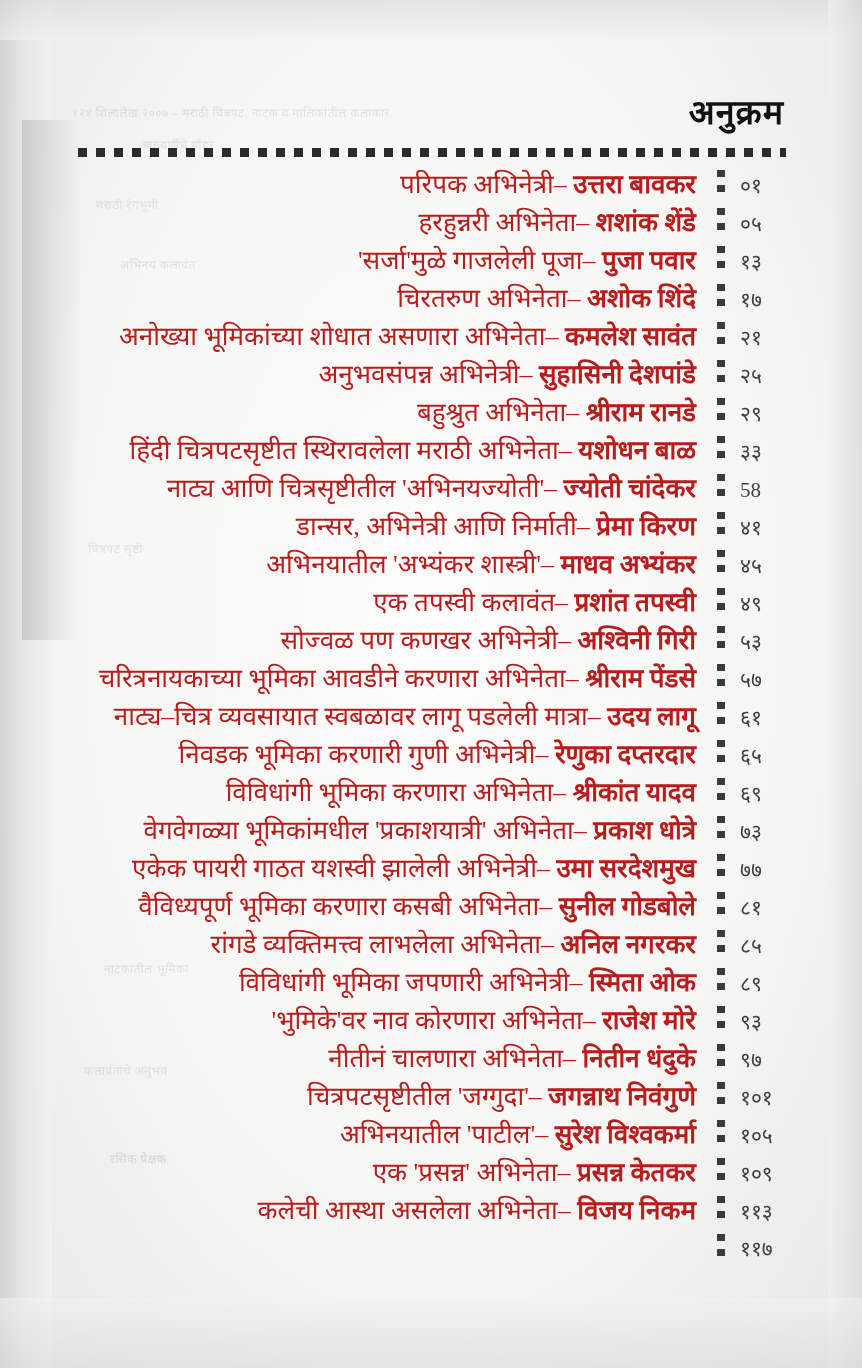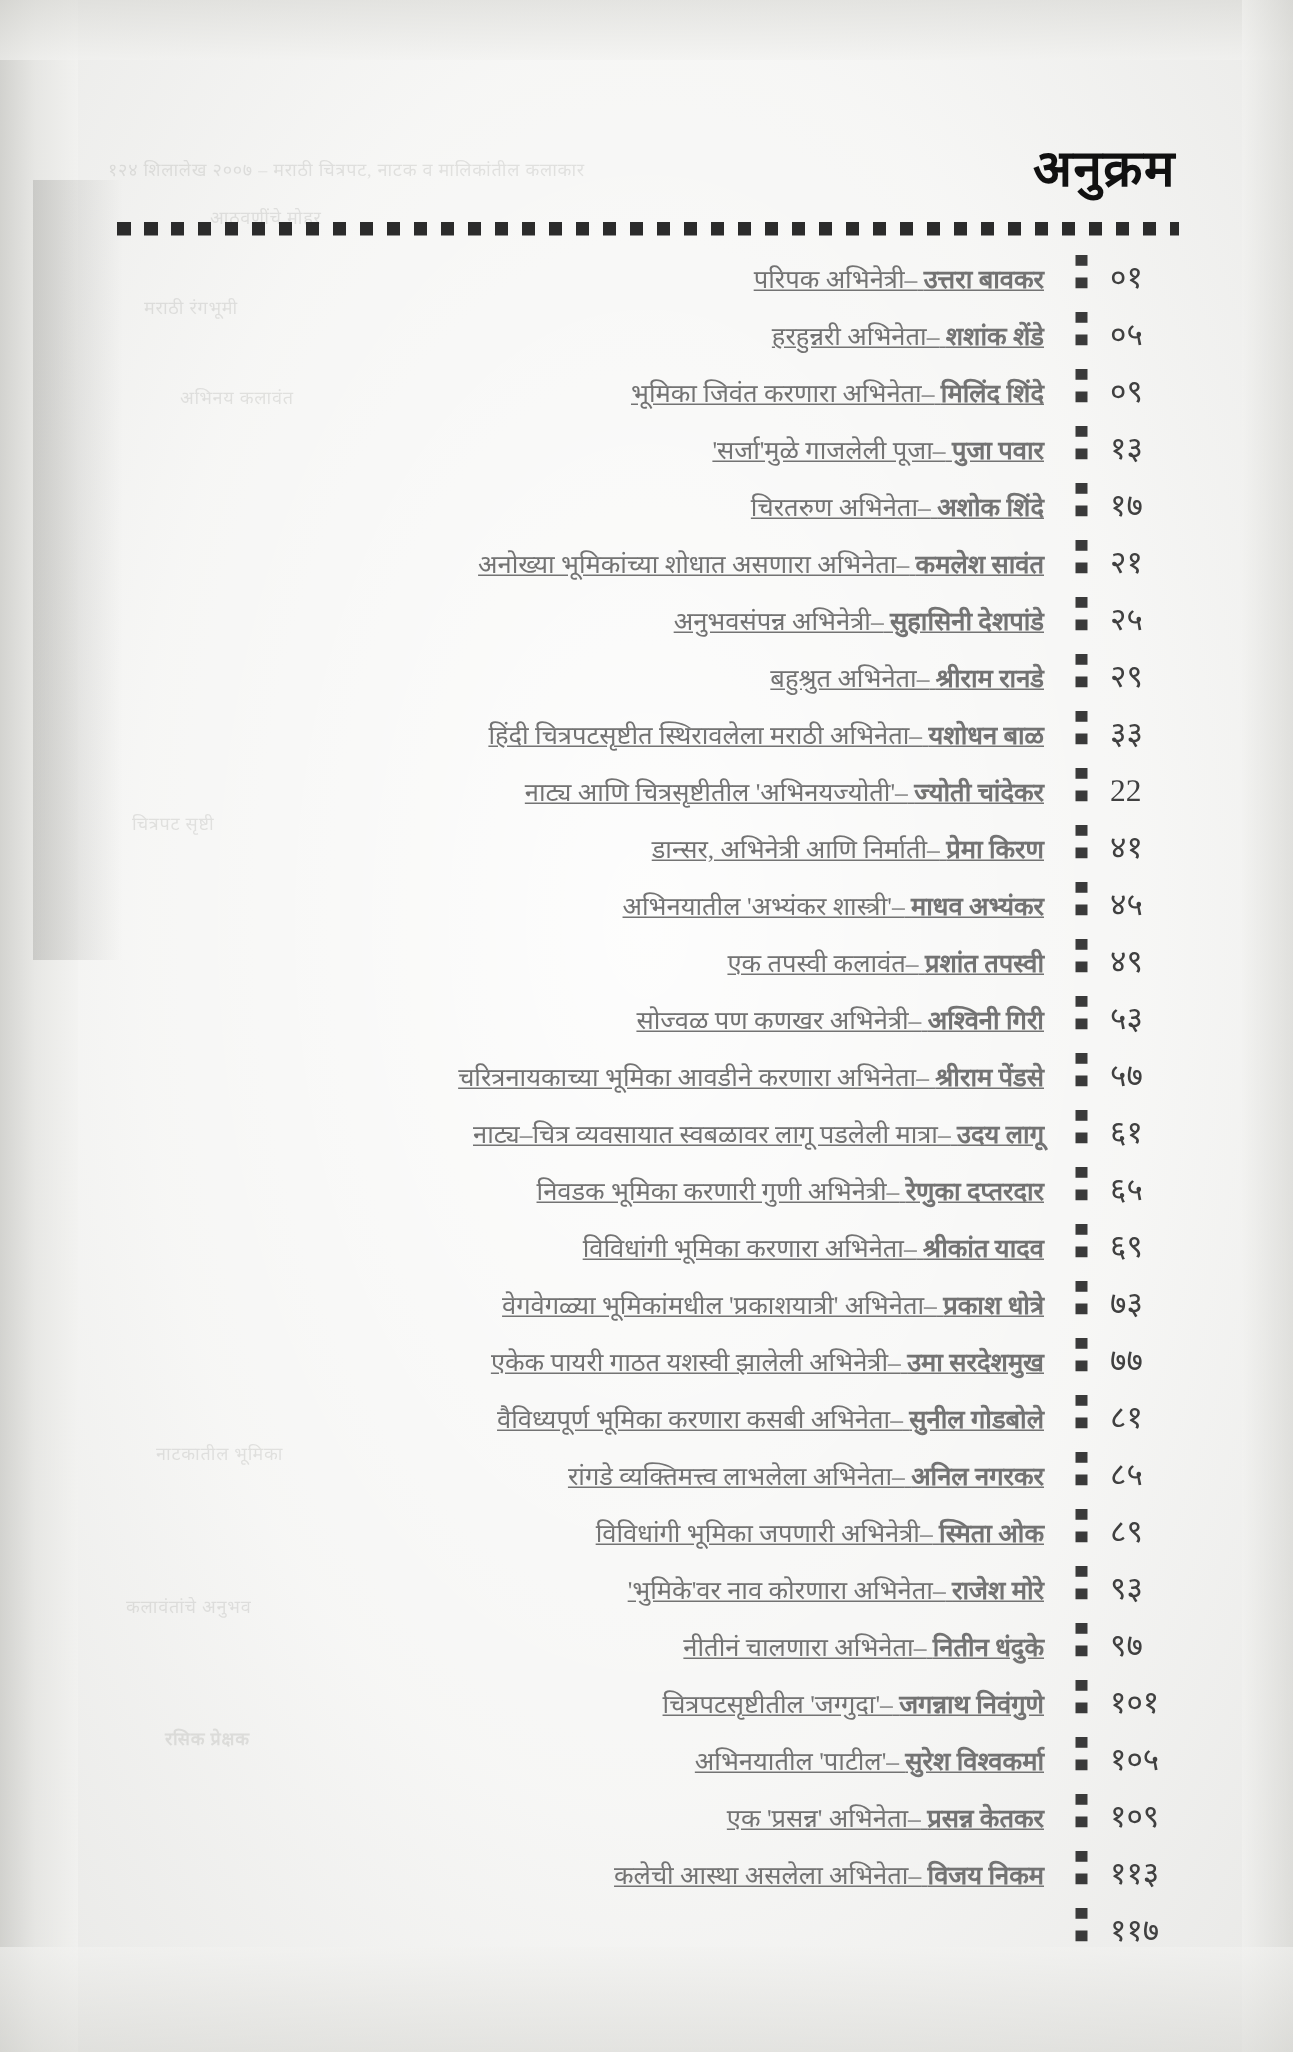--- a/index.html
+++ b/index.html
@@ -116,26 +116,25 @@
     display: flex;
     align-items: baseline;
     justify-content: flex-end;
     padding: 0;
     margin: 0 0 8px 0;
     height: 30px;
   }
   .toc-entry {
     flex: 1 1 auto;
     text-align: right;
-    font-size: 17px;
-    color: #737373;
+    font-size: 26px;
+    color: #b91c1c;
     line-height: 30px;
     white-space: nowrap;
     padding-right: 6px;
-    text-decoration: underline;
   }
   .toc-entry .nm {
     font-weight: bold;
   }
   .dotcol {
     flex: 0 0 auto;
     width: 22px;
     align-self: stretch;
     background-image: repeating-linear-gradient(to bottom, #3a3a3a 0px, #3a3a3a 7px, rgba(0,0,0,0) 7px, rgba(0,0,0,0) 15px);
     background-position: center top;
@@ -192,25 +191,20 @@
             <span class="toc-entry"><span class="ds">परिपक अभिनेत्री–</span> <span class="nm">उत्तरा बावकर</span></span>
             <span class="dotcol"></span>
             <span class="toc-page">०१</span>
           </li>
           <li class="toc-row">
             <span class="toc-entry"><span class="ds">हरहुन्नरी अभिनेता–</span> <span class="nm">शशांक शेंडे</span></span>
             <span class="dotcol"></span>
             <span class="toc-page">०५</span>
           </li>
           <li class="toc-row">
-            <span class="toc-entry"><span class="ds">भूमिका जिवंत करणारा अभिनेता–</span> <span class="nm">मिलिंद शिंदे</span></span>
-            <span class="dotcol"></span>
-            <span class="toc-page">०९</span>
-          </li>
-          <li class="toc-row">
             <span class="toc-entry"><span class="ds">'सर्जा'मुळे गाजलेली पूजा–</span> <span class="nm">पुजा पवार</span></span>
             <span class="dotcol"></span>
             <span class="toc-page">१३</span>
           </li>
           <li class="toc-row">
             <span class="toc-entry"><span class="ds">चिरतरुण अभिनेता–</span> <span class="nm">अशोक शिंदे</span></span>
             <span class="dotcol"></span>
             <span class="toc-page">१७</span>
           </li>
           <li class="toc-row">
@@ -229,21 +223,21 @@
             <span class="toc-page">२९</span>
           </li>
           <li class="toc-row">
             <span class="toc-entry"><span class="ds">हिंदी चित्रपटसृष्टीत स्थिरावलेला मराठी अभिनेता–</span> <span class="nm">यशोधन बाळ</span></span>
             <span class="dotcol"></span>
             <span class="toc-page">३३</span>
           </li>
           <li class="toc-row">
             <span class="toc-entry"><span class="ds">नाट्य आणि चित्रसृष्टीतील 'अभिनयज्योती'–</span> <span class="nm">ज्योती चांदेकर</span></span>
             <span class="dotcol"></span>
-            <span class="toc-page">22</span>
+            <span class="toc-page">58</span>
           </li>
           <li class="toc-row">
             <span class="toc-entry"><span class="ds">डान्सर, अभिनेत्री आणि निर्माती–</span> <span class="nm">प्रेमा किरण</span></span>
             <span class="dotcol"></span>
             <span class="toc-page">४१</span>
           </li>
           <li class="toc-row">
             <span class="toc-entry"><span class="ds">अभिनयातील 'अभ्यंकर शास्त्री'–</span> <span class="nm">माधव अभ्यंकर</span></span>
             <span class="dotcol"></span>
             <span class="toc-page">४५</span>

